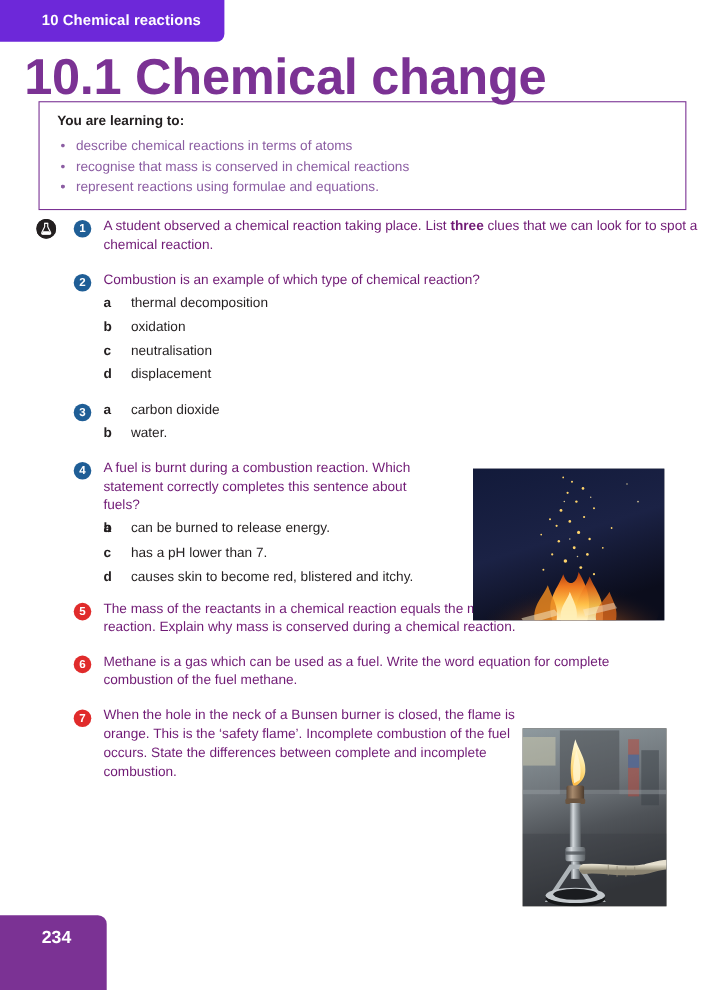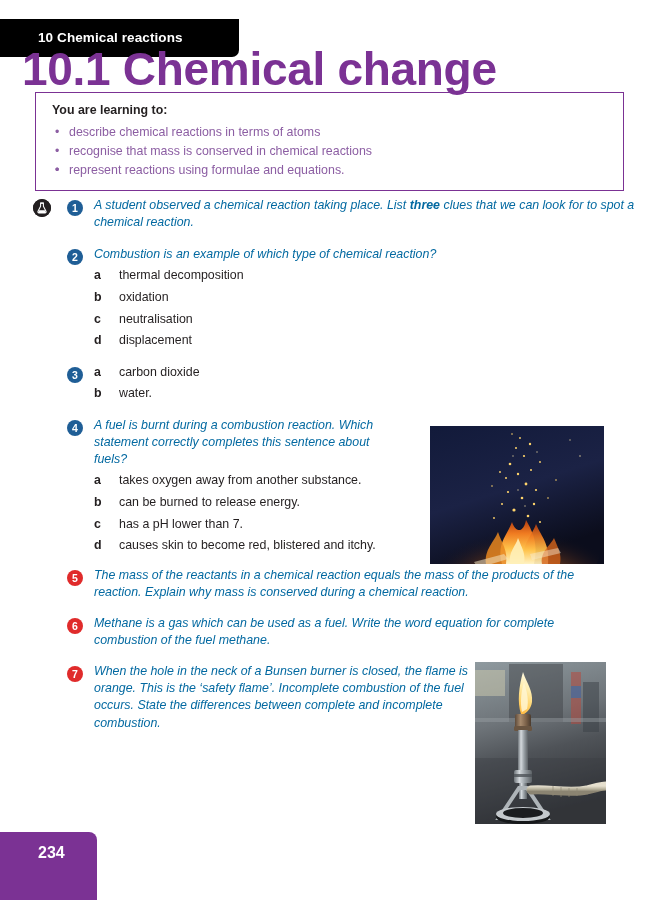--- a/index.html
+++ b/index.html
@@ -14,26 +14,25 @@
     overflow: hidden;
     font-family: "Liberation Sans", sans-serif;
     color: #231f20;
   }
 
   
   .chapter-tab {
     position: absolute;
     left: 0;
     top: 0;
-    width: 239px;
+    width: 204px;
     height: 38px;
-    background: #000000;
+    background: #6d28d9;
     border-bottom-right-radius: 7px;
     box-sizing: border-box;
-    margin-top: 19px;
   }
   .chapter-tab-label {
     position: absolute;
     left: 38px;
     top: 11px;
     color: #ffffff;
     font-size: 13.5px;
     font-weight: bold;
     letter-spacing: 0.1px;
     white-space: nowrap;
@@ -125,22 +124,21 @@
     width: 18px;
     height: 18px;
     border-radius: 50%;
     background: #231f20;
   }
   .practical-icon svg { display: block; }
 
   .q-text {
     font-size: 12.4px;
     line-height: 1.38;
-    color: #0369a1;
-    font-style: italic;
+    color: #701a75;
   }
   .q-text.narrow { max-width: 302px; }
   .q-text.mid    { max-width: 390px; }
 
   .q-options {
     margin: 3px 0 0 0;
     padding: 0;
     list-style: none;
   }
   .q-options li {
@@ -268,21 +266,21 @@
     <ul class="q-options">
       <li><span class="opt-letter">a</span><span>carbon dioxide</span></li>
       <li><span class="opt-letter">b</span><span>water.</span></li>
     </ul>
   </div>
 
   <div class="question" style="margin-bottom:12px;">
     <span class="q-badge blue">4</span>
     <div class="q-text narrow">A fuel is burnt during a combustion reaction. Which statement correctly completes this sentence about fuels?</div>
     <ul class="q-options">
-      <li><span class="opt-letter">a</span><span>takes oxygen away from another substance.</span></li>
+      <li><span class="opt-letter">a</span></li>
       <li><span class="opt-letter">b</span><span>can be burned to release energy.</span></li>
       <li><span class="opt-letter">c</span><span>has a pH lower than 7.</span></li>
       <li class="narrow" style="max-width:272px;"><span class="opt-letter">d</span><span>causes skin to become red, blistered and itchy.</span></li>
     </ul>
   </div>
 
   <div class="question" style="margin-bottom:14px;">
     <span class="q-badge red">5</span>
     <div class="q-text" style="max-width:486px;">The mass of the reactants in a chemical reaction equals the mass of the products of the reaction. Explain why mass is conserved during a chemical reaction.</div>
   </div>

